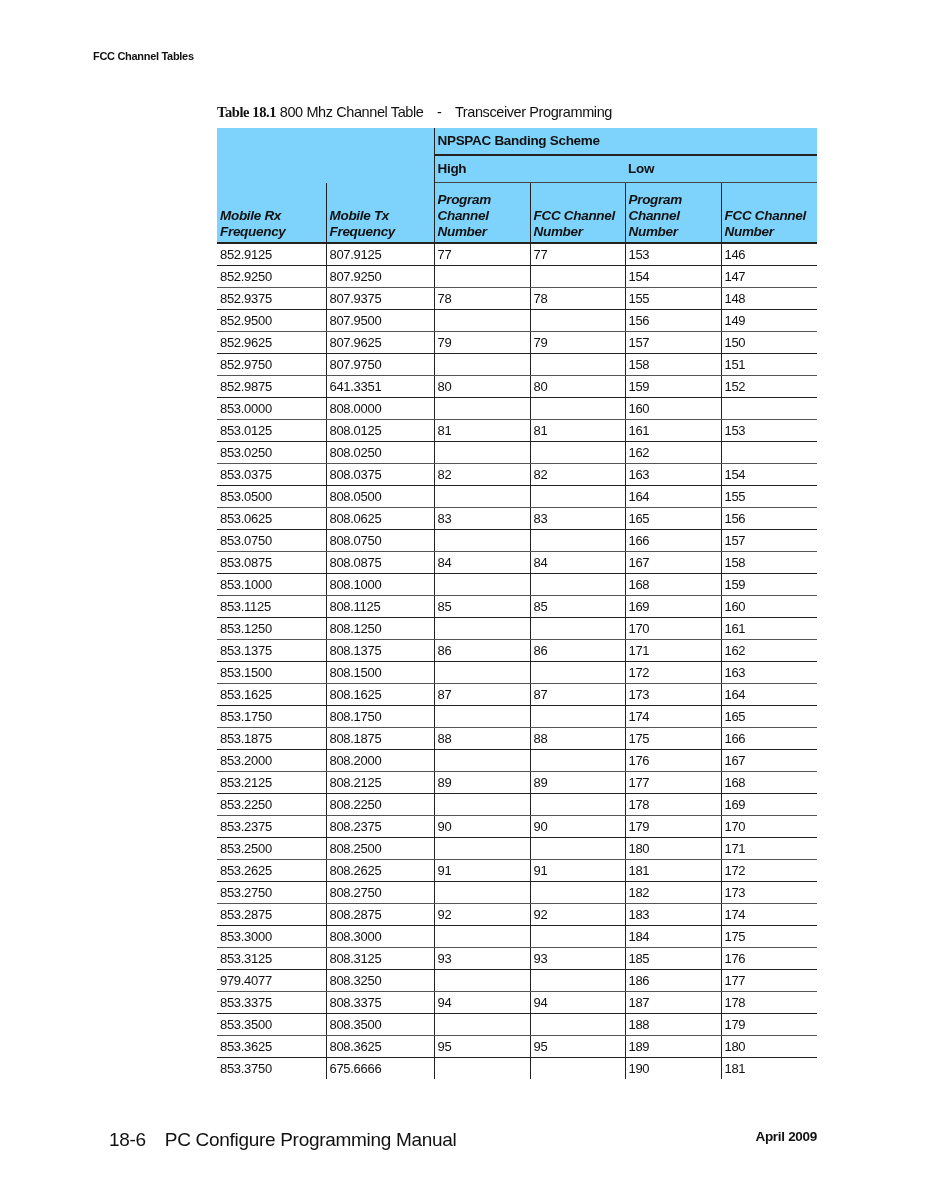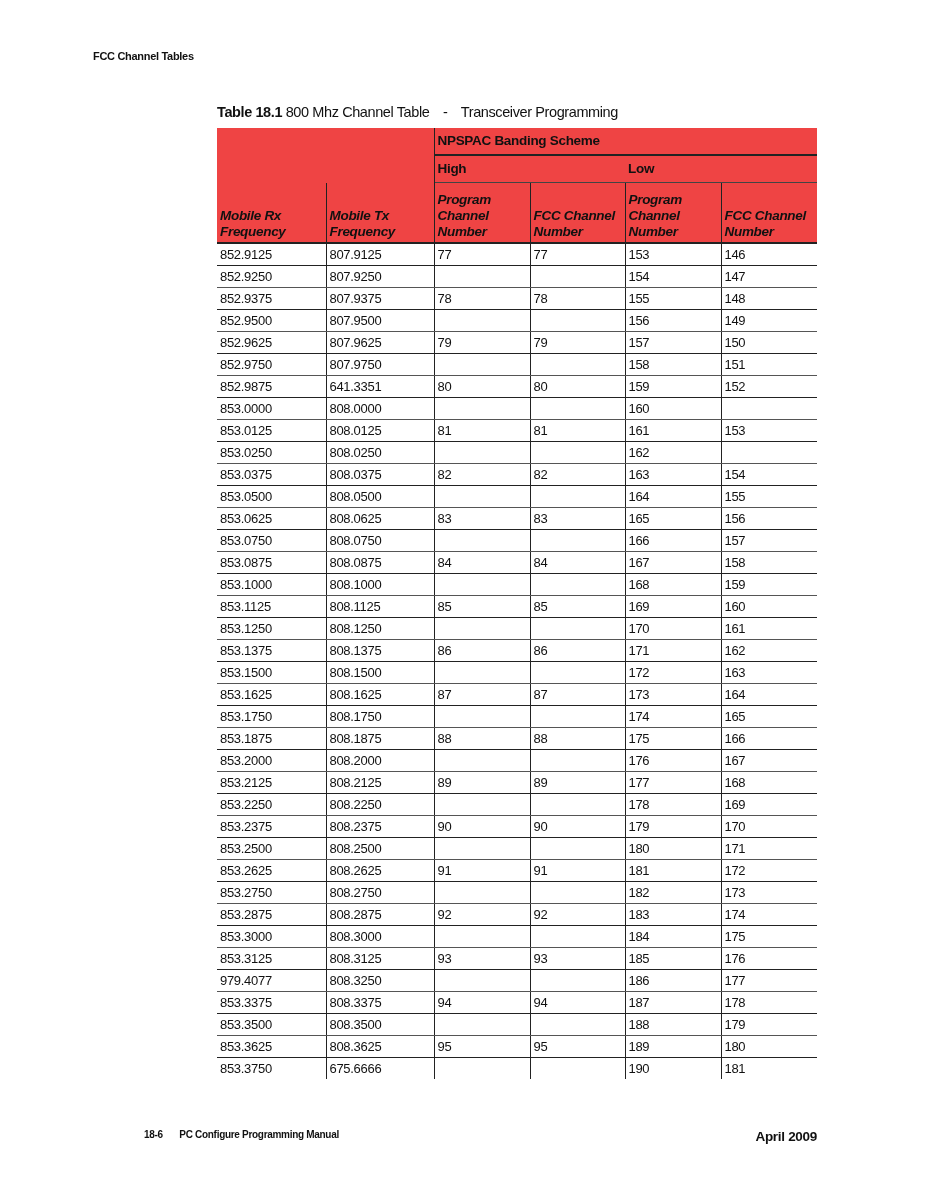--- a/index.html
+++ b/index.html
@@ -1,37 +1,37 @@
 <!DOCTYPE html>
 <html><head>
 <meta charset="utf-8">
 <style>
   html, body { margin: 0; padding: 0; background: #ffffff; }
   body { width: 926px; height: 1198px; position: relative; font-family: "Liberation Sans", sans-serif; color: #111; }
   .running-head { position: absolute; left: 93px; top: 50px; font-size: 11px; font-weight: bold; letter-spacing: -0.3px; }
   .caption { position: absolute; left: 217px; top: 104px; font-size: 14.5px; letter-spacing: -0.4px; }
-  .caption b { font-weight: bold; }
+  .caption b { font-weight: bold; font-family: Liberation Serif, serif; }
   .caption .sep { padding: 0 10px; }
   table.chan { position: absolute; left: 217px; top: 128px; width: 600px; border-collapse: collapse; table-layout: fixed; font-size: 13px; letter-spacing: -0.3px; }
   table.chan col.c1 { width: 109px; } table.chan col.c2 { width: 108px; }
   table.chan col.c3 { width: 96px; } table.chan col.c4 { width: 95px; }
   table.chan col.c5 { width: 96px; } table.chan col.c6 { width: 96px; }
-  table.chan th { background: #ef4444; font-weight: bold; text-align: left; vertical-align: bottom; padding: 2px 3px; font-size: 13.5px; line-height: 16px; }
+  table.chan th { background: #7dd3fc; font-weight: bold; text-align: left; vertical-align: bottom; padding: 2px 3px; font-size: 13.5px; line-height: 16px; }
   table.chan th.grp { height: 22px; vertical-align: middle; }
   table.chan th.blank { border-right: 1px solid #222; }
   table.chan th.np { border-bottom: 2px solid #222; }
   table.chan th.hi { border-right: none; border-bottom: 1px solid #444; }
   table.chan th.lo { border-bottom: 1px solid #444; }
   table.chan tr.colhead th { height: 55px; border-right: 1px solid #222; border-bottom: 2px solid #222; font-style: italic; }
   table.chan tr.colhead th:last-child { border-right: none; }
   table.chan td { height: 21px; padding: 0 3px; border-right: 1px solid #222; border-bottom: 1px solid #555; vertical-align: middle; }
   table.chan td:last-child { border-right: none; }
   table.chan tr.row:nth-child(odd) td { border-bottom: 1.5px solid #222; }
   table.chan tr.row:last-child td { border-bottom: none; }
-  .footer-left { position: absolute; left: 109px; top: 1129px; font-size: 10px; font-weight: bold; letter-spacing: -0.3px; margin-left: 35px; }
+  .footer-left { position: absolute; left: 109px; top: 1129px; font-size: 19px; font-weight: normal; letter-spacing: -0.3px; }
   .footer-left .pg { padding-right: 14px; }
   .footer-right { position: absolute; right: 109px; top: 1129px; font-size: 13.5px; font-weight: bold; letter-spacing: -0.3px; }
 </style>
 </head>
 <body>
 
 <div class="running-head">FCC Channel Tables</div>
 
 <div class="caption">
   <b>Table 18.1</b>

